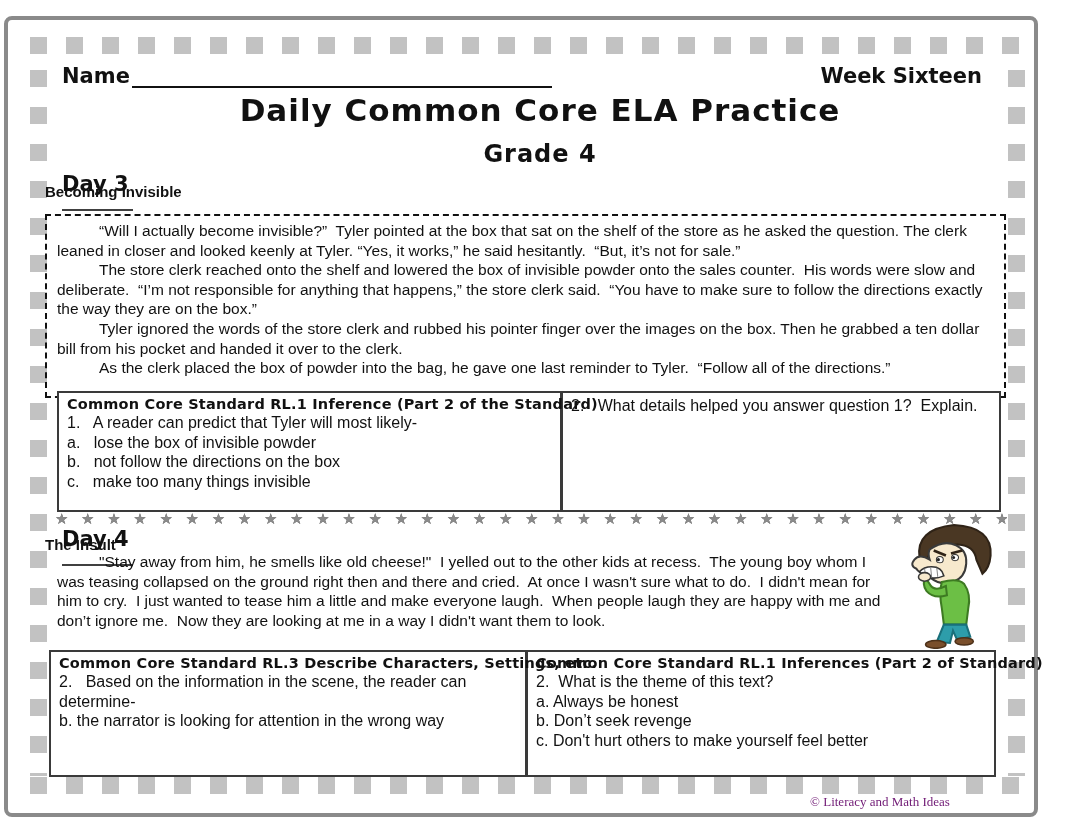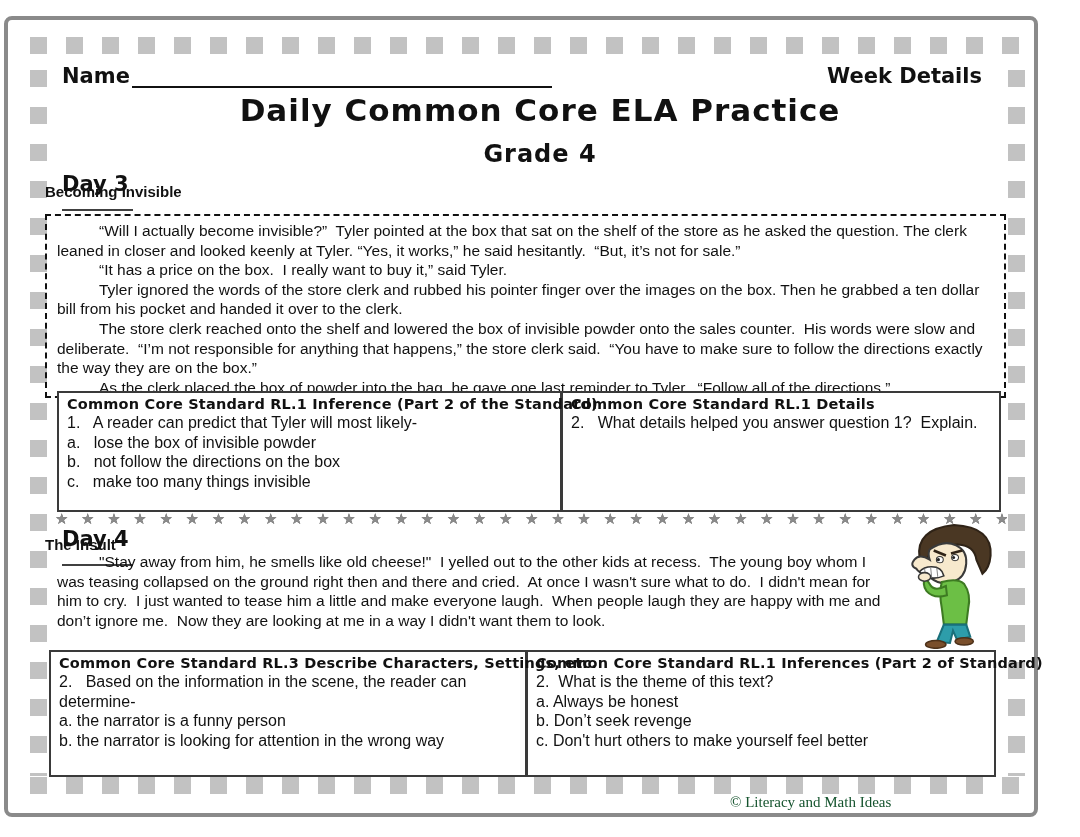--- a/index.html
+++ b/index.html
@@ -78,63 +78,61 @@
   .stars {
     position:absolute; left:55px; top:510px; width:952px; height:20px;
     color:#8a8a8a; font-size:15px; word-spacing:8.5px;
     white-space:nowrap; overflow:hidden;
     text-shadow:0 0 0.5px #555;
   }
 
   .cartoon { position:absolute; left:897px; top:519px; width:110px; height:130px; }
 
   .footer {
-    position:absolute; left:730px; top:794px; width:300px; 
-    font-family:"Liberation Serif", serif; font-size:15px; color:#14532d;
+    position:absolute; left:730px; top:794px; width:300px; text-align:center;
+    font-family:"Liberation Serif", serif; font-size:13px; color:#701a75;
   }
 </style>
 </head>
 <body>
 
 <div class="frame"></div>
 <div class="checker-h checker-top"></div>
 <div class="checker-h checker-bottom"></div>
 <div class="checker-v checker-left"></div>
 <div class="checker-v checker-right"></div>
 
 <div class="name-row">
   <span class="hand">Name</span>
   <span class="name-line"></span>
-  <span class="week hand">Week Details</span>
+  <span class="week hand">Week Sixteen</span>
 </div>
 
 <div class="doc-title hand">Daily Common Core ELA Practice</div>
 <div class="doc-subtitle hand">Grade 4</div>
 
 <div class="day-label day3-label hand">Day 3</div>
 <div class="passage-title day3-title">Becoming Invisible</div>
 
 <div class="passage-box">
   <p>“Will I actually become invisible?”  Tyler pointed at the box that sat on the shelf of the store as he asked the question. The clerk leaned in closer and looked keenly at Tyler. “Yes, it works,” he said hesitantly.  “But, it’s not for sale.”</p>
-  <p>“It has a price on the box.  I really want to buy it,” said Tyler.</p>
+  <p>The store clerk reached onto the shelf and lowered the box of invisible powder onto the sales counter.  His words were slow and deliberate.  “I’m not responsible for anything that happens,” the store clerk said.  “You have to make sure to follow the directions exactly the way they are on the box.”</p>
   <p>Tyler ignored the words of the store clerk and rubbed his pointer finger over the images on the box. Then he grabbed a ten dollar bill from his pocket and handed it over to the clerk.</p>
-  <p>The store clerk reached onto the shelf and lowered the box of invisible powder onto the sales counter.  His words were slow and deliberate.  “I’m not responsible for anything that happens,” the store clerk said.  “You have to make sure to follow the directions exactly the way they are on the box.”</p>
   <p>As the clerk placed the box of powder into the bag, he gave one last reminder to Tyler.  “Follow all of the directions.”</p>
 </div>
 
 <div class="q-row q-row-day3">
   <div class="q-cell q-cell-left">
     <div class="q-head">Common Core Standard RL.1 Inference (Part 2 of the Standard)</div>
     <div class="q-line">1.   A reader can predict that Tyler will most likely-</div>
     <div class="q-line">a.   lose the box of invisible powder</div>
     <div class="q-line">b.   not follow the directions on the box</div>
     <div class="q-line">c.   make too many things invisible</div>
   </div>
   <div class="q-cell q-cell-right">
-    <div class="q-head">Common Core Standard RL.1 Details</div>
     <div class="q-line">2.   What details helped you answer question 1?  Explain.</div>
   </div>
 </div>
 
 <div class="stars">★ ★ ★ ★ ★ ★ ★ ★ ★ ★ ★ ★ ★ ★ ★ ★ ★ ★ ★ ★ ★ ★ ★ ★ ★ ★ ★ ★ ★ ★ ★ ★ ★ ★ ★ ★ ★ ★ ★ ★</div>
 
 <div class="day-label day4-label hand">Day 4</div>
 <div class="passage-title day4-title">The Insult</div>
 
 <div class="plain-passage">
@@ -165,21 +163,20 @@
   <path d="M46,104 L68,104 L72,116 L59,119 L55,110 L52,122 L39,121 Z" fill="#2d9daa" stroke="#19707b" stroke-width="2"></path>
 
   <ellipse cx="38" cy="123.5" rx="10" ry="3.8" fill="#7a4f2b" stroke="#4d3119" stroke-width="1.5"></ellipse>
   <ellipse cx="66" cy="120.5" rx="9" ry="3.6" fill="#7a4f2b" stroke="#4d3119" stroke-width="1.5"></ellipse>
 </svg>
 
 <div class="q-row q-row-day4">
   <div class="q-cell q-cell-left">
     <div class="q-head">Common Core Standard RL.3 Describe Characters, Settings, etc.</div>
     <div class="q-line">2.   Based on the information in the scene, the reader can determine-</div>
-    <div class="q-line">a. the narrator is a funny person</div>
     <div class="q-line">b. the narrator is looking for attention in the wrong way</div>
   </div>
   <div class="q-cell q-cell-right">
     <div class="q-head">Common Core Standard RL.1 Inferences (Part 2 of Standard)</div>
     <div class="q-line">2.  What is the theme of this text?</div>
     <div class="q-line">a. Always be honest</div>
     <div class="q-line">b. Don’t seek revenge</div>
     <div class="q-line">c. Don't hurt others to make yourself feel better</div>
   </div>
 </div>

